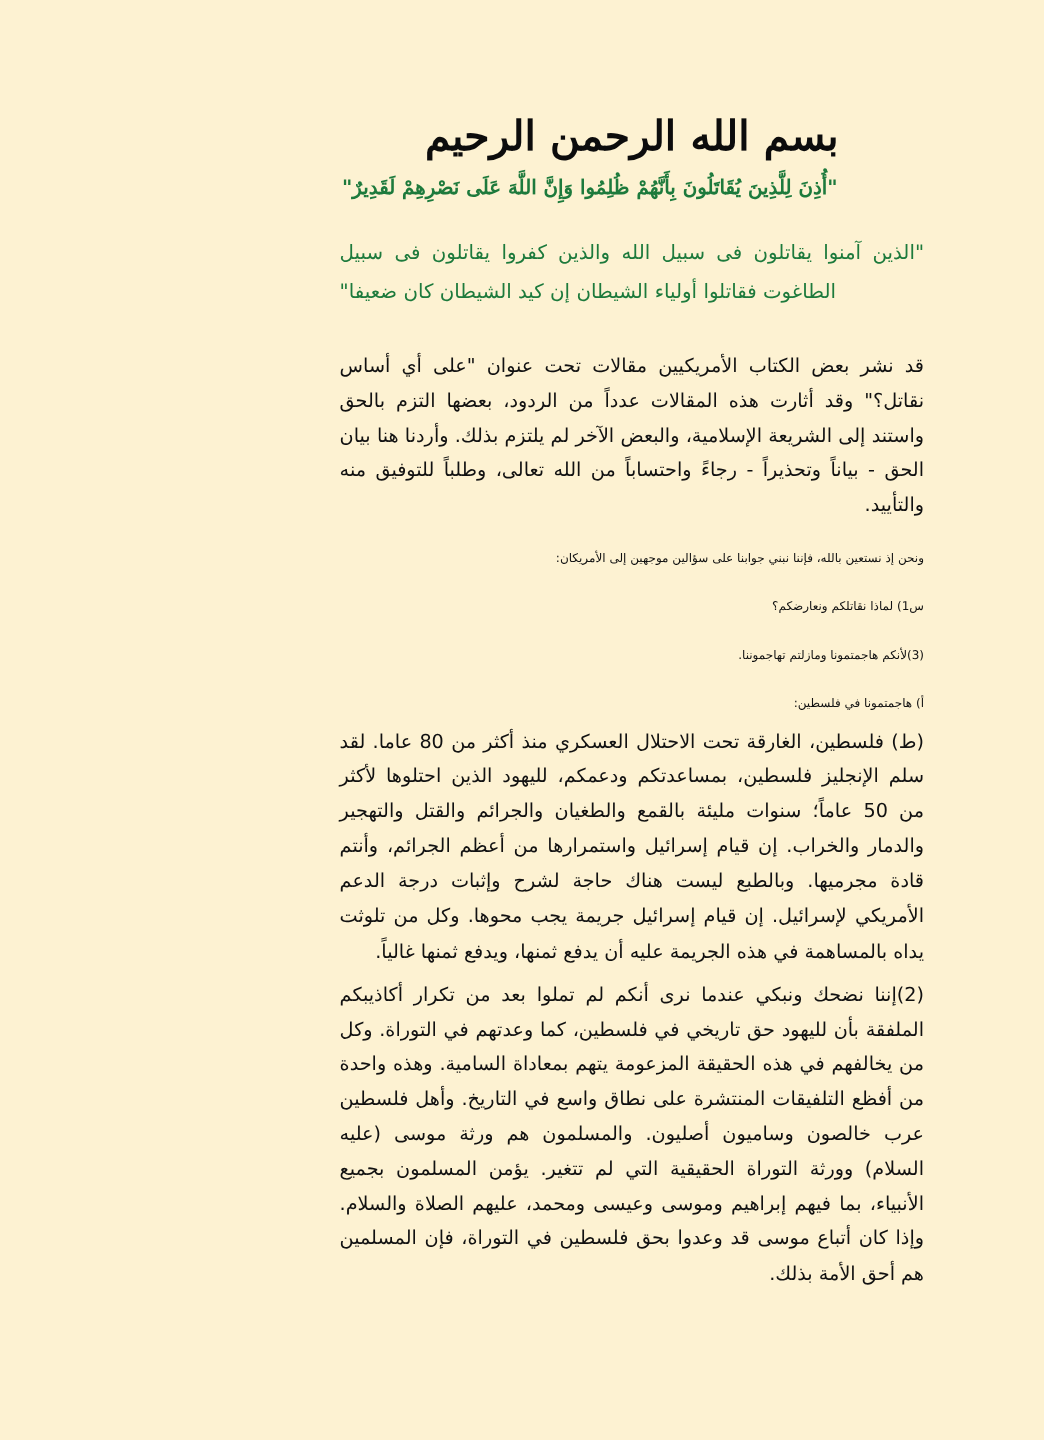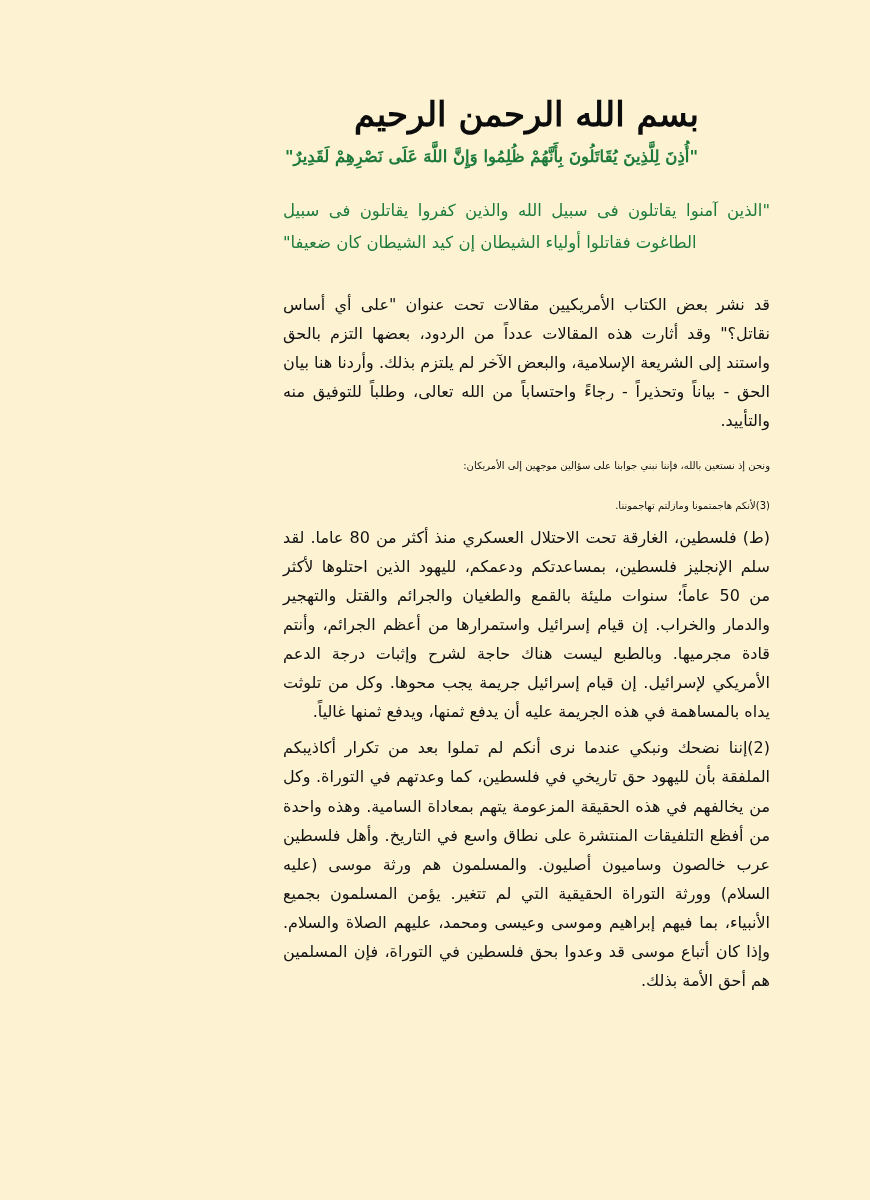--- a/index.html
+++ b/index.html
@@ -115,24 +115,26 @@
     </div>
 
     <div class="verse-block">
       <p class="verse-plain">"الذين آمنوا يقاتلون فى سبيل الله والذين كفروا يقاتلون فى سبيل الطاغوت فقاتلوا أولياء الشيطان إن كيد الشيطان كان ضعيفا"</p>
     </div>
 
     <p class="body-para para-gap-lg">قد نشر بعض الكتاب الأمريكيين مقالات تحت عنوان "على أي أساس نقاتل؟" وقد أثارت هذه المقالات عدداً من الردود، بعضها التزم بالحق واستند إلى الشريعة الإسلامية، والبعض الآخر لم يلتزم بذلك. وأردنا هنا بيان الحق - بياناً وتحذيراً - رجاءً واحتساباً من الله تعالى، وطلباً للتوفيق منه والتأييد.</p>
 
     <p class="line-right q-line">ونحن إذ نستعين بالله، فإننا نبني جوابنا على سؤالين موجهين إلى الأمريكان:</p>
 
+    <p class="line-right q-line">س1) لماذا نقاتلكم ونعارضكم؟</p>
 
 
 
     <p class="line-right a-line">(3)لأنكم هاجمتمونا ومازلتم تهاجموننا.</p>
 
+    <p class="line-right a-line">أ) هاجمتمونا في فلسطين:</p>
 
     <p class="body-para para-gap-md">(ط) فلسطين، الغارقة تحت الاحتلال العسكري منذ أكثر من 80 عاما. لقد سلم الإنجليز فلسطين، بمساعدتكم ودعمكم، لليهود الذين احتلوها لأكثر من 50 عاماً؛ سنوات مليئة بالقمع والطغيان والجرائم والقتل والتهجير والدمار والخراب. إن قيام إسرائيل واستمرارها من أعظم الجرائم، وأنتم قادة مجرميها. وبالطبع ليست هناك حاجة لشرح وإثبات درجة الدعم الأمريكي لإسرائيل. إن قيام إسرائيل جريمة يجب محوها. وكل من تلوثت يداه بالمساهمة في هذه الجريمة عليه أن يدفع ثمنها، ويدفع ثمنها غالياً.</p>
 
     <p class="body-para para-gap-md">(2)إننا نضحك ونبكي عندما نرى أنكم لم تملوا بعد من تكرار أكاذيبكم الملفقة بأن لليهود حق تاريخي في فلسطين، كما وعدتهم في التوراة. وكل من يخالفهم في هذه الحقيقة المزعومة يتهم بمعاداة السامية. وهذه واحدة من أفظع التلفيقات المنتشرة على نطاق واسع في التاريخ. وأهل فلسطين عرب خالصون وساميون أصليون. والمسلمون هم ورثة موسى (عليه السلام) وورثة التوراة الحقيقية التي لم تتغير. يؤمن المسلمون بجميع الأنبياء، بما فيهم إبراهيم وموسى وعيسى ومحمد، عليهم الصلاة والسلام. وإذا كان أتباع موسى قد وعدوا بحق فلسطين في التوراة، فإن المسلمين هم أحق الأمة بذلك.</p>
 
   </div>
 </div>
 
 </body></html>

